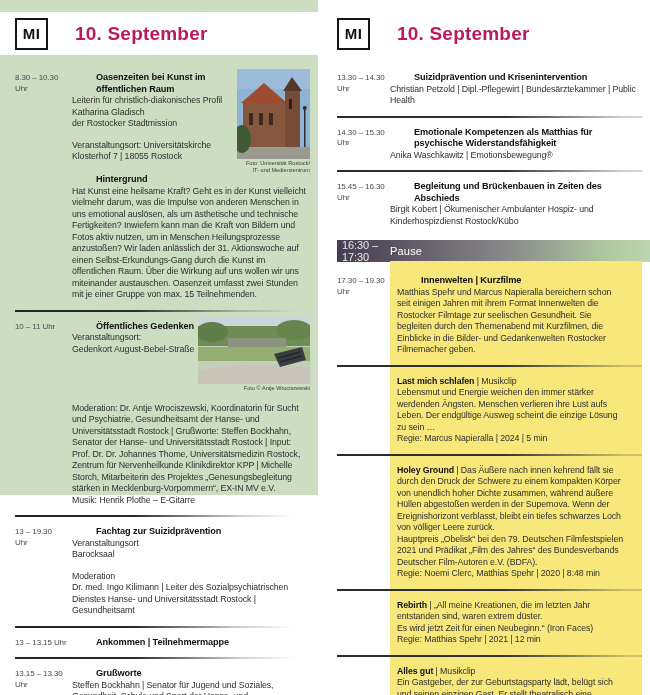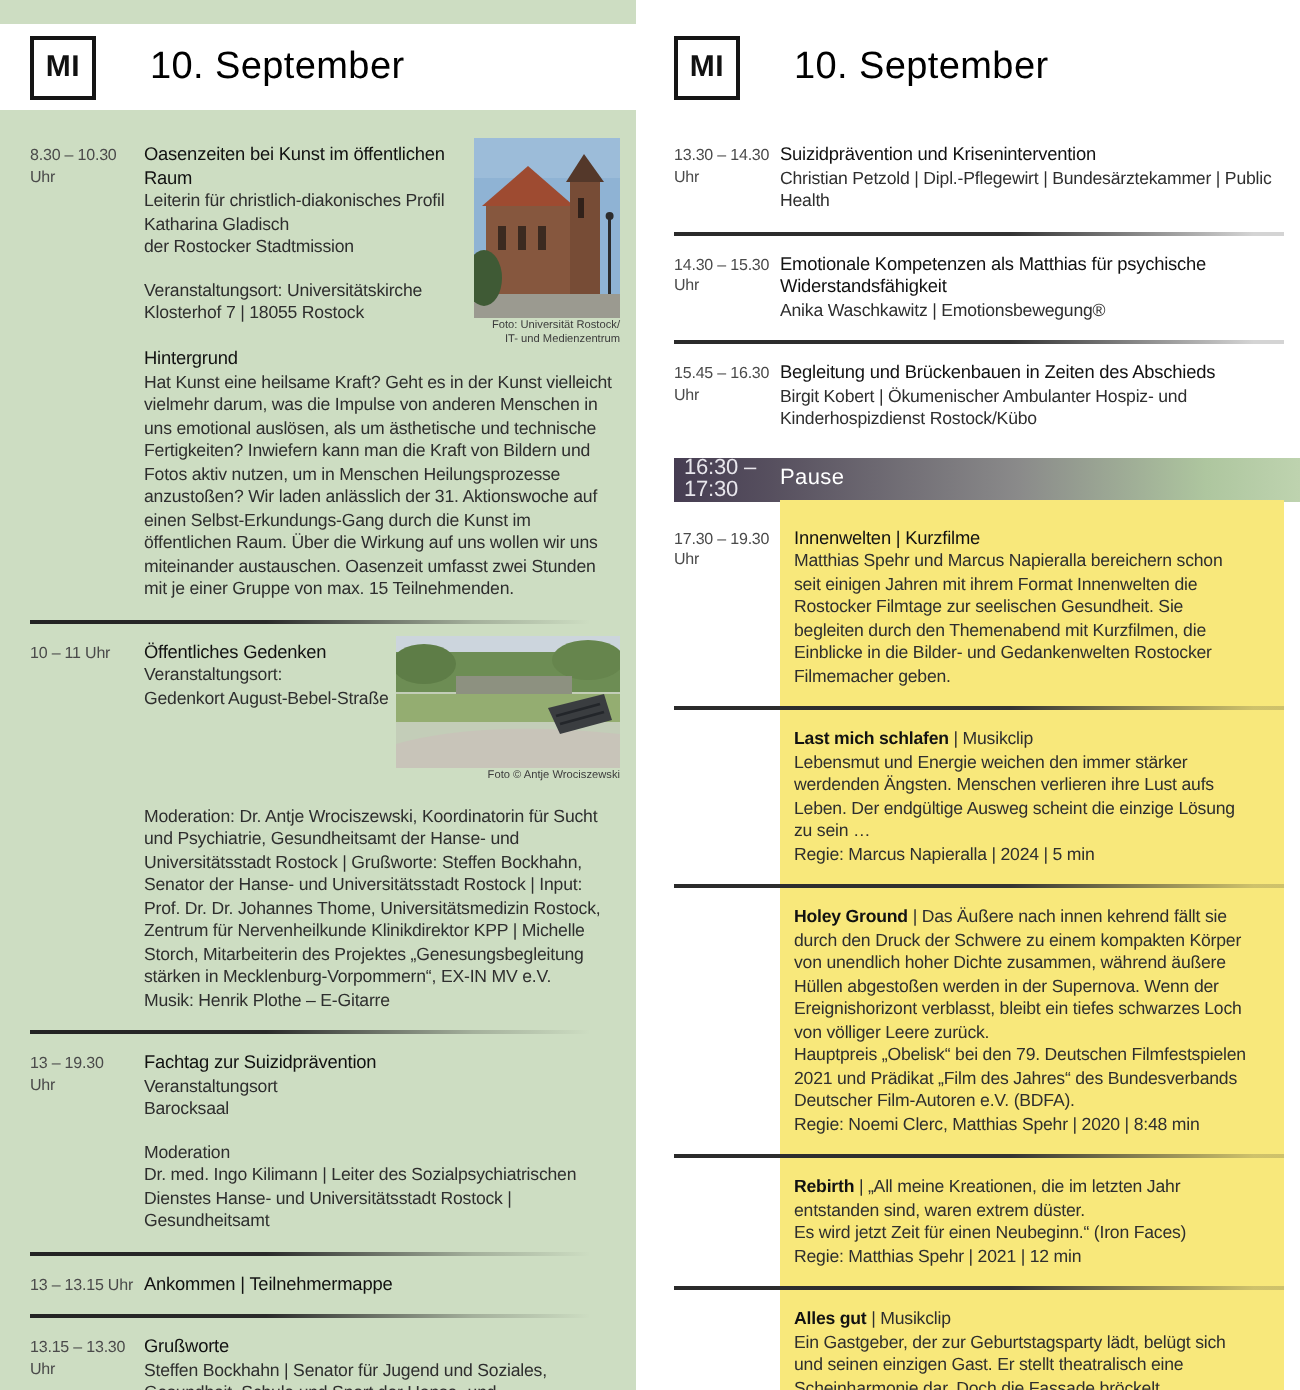--- a/index.html
+++ b/index.html
@@ -3,39 +3,39 @@
 <meta charset="utf-8">
 <style>
   :root{
     --page-green:#cdddc2; --highlight-yellow:#f8e87b; --ink:#1c1c1c; --body-ink:#2e2e2e;
     --time-ink:#4a4a4a; --pause-dark:#463d52; --pause-mid:#8a8a8a; --pause-light:#bed3af;
   }
   *{box-sizing:border-box; margin:0; padding:0;}
   html,body{width:650px; height:695px; overflow:hidden; background:#fff;
     font-family:"Liberation Sans", sans-serif; color:var(--body-ink);}
   .spread{display:flex; width:650px; height:695px;}
-  .page{height:695px; position:relative;}
+  .page{height:495px; position:relative;}
   .page-left{width:318px; background:var(--page-green);}
   .gutter{width:7px; background:#fff;}
   .page-right{width:325px; background:#fff;}
 
   .header{margin-top:12px; height:43px; background:#fff; display:flex; align-items:center; padding-left:15px;}
   .page-right .header{padding-left:12px;}
   .day-badge{width:33px; height:32px; border:2.5px solid #151515; background:#fff;
     display:flex; align-items:center; justify-content:center;
     font-weight:bold; font-size:15px; color:#111; letter-spacing:.3px;}
-  .date-title{font-size:19px; font-weight:normal; color:#000000; margin-left:27px; letter-spacing:.2px;}
+  .date-title{font-size:19px; font-weight:bold; color:#be185d; margin-left:27px; letter-spacing:.2px;}
 
   .content{padding:12px 8px 0 15px; font-size:8.8px; line-height:11.5px; letter-spacing:-0.1px;}
   .page-right .content{padding-left:12px;}
 
   .row{display:grid; grid-template-columns:57px 1fr; padding:5px 0; position:relative;}
   .page-right .row{grid-template-columns:53px 1fr;}
   .time{font-size:8px; line-height:10.5px; color:var(--time-ink); padding-top:1px; letter-spacing:-0.1px;}
-  .etitle{font-weight:normal; color:#111; font-size:9.2px;}
+  .etitle{font-weight:bold; color:#111; font-size:9.2px;margin-left:24px;}
   .txt{color:var(--body-ink);}
   .gap{height:10px;}
   .divider{height:2px; margin:4px 0;
     background:linear-gradient(to right,#232323 0%,#2a2a2a 40%,rgba(40,40,40,.25) 75%,rgba(40,40,40,0) 95%);}
   .page-right .divider{background:linear-gradient(to right,#2a2a2a 0%,#333 55%,rgba(40,40,40,.2) 95%);}
 
   .photo-abs{position:absolute; top:2px; right:0;}
   .photo-abs svg{display:block;}
   .photo-caption{font-size:5.6px; line-height:6.6px; color:#3c3c3c; text-align:right; margin-top:1px; letter-spacing:0;}
   .intro-1{min-height:102px; width:162px;}

